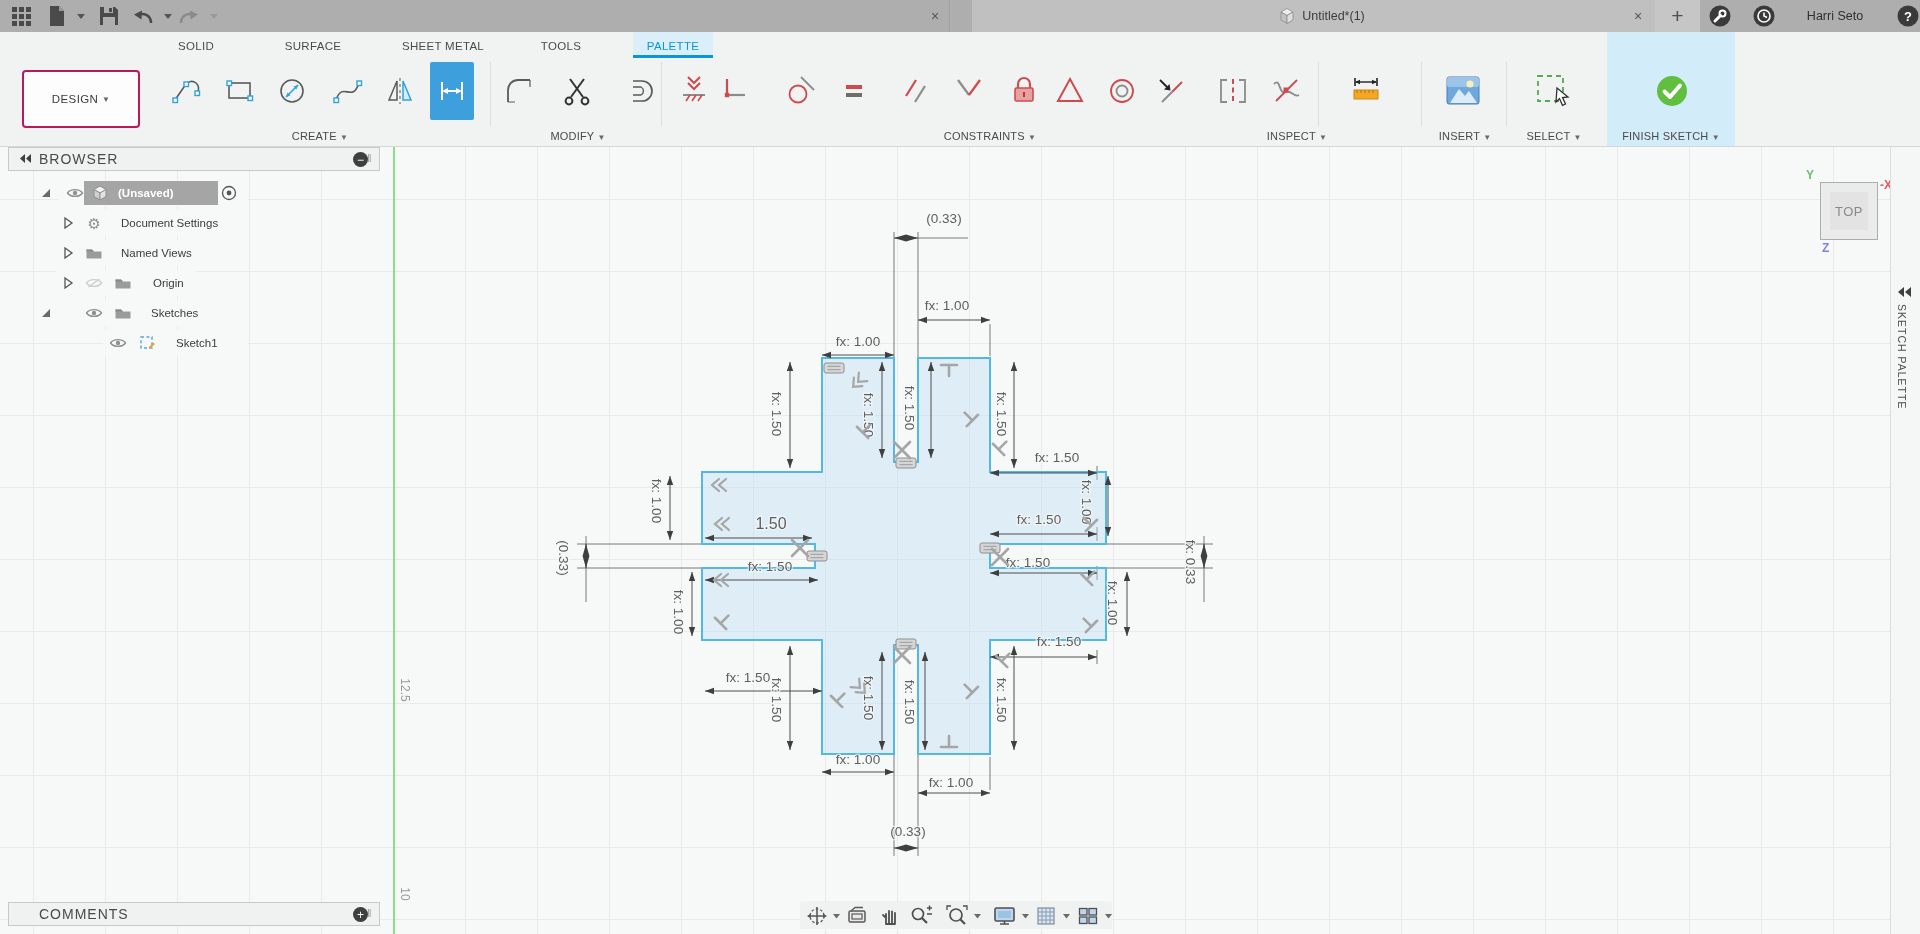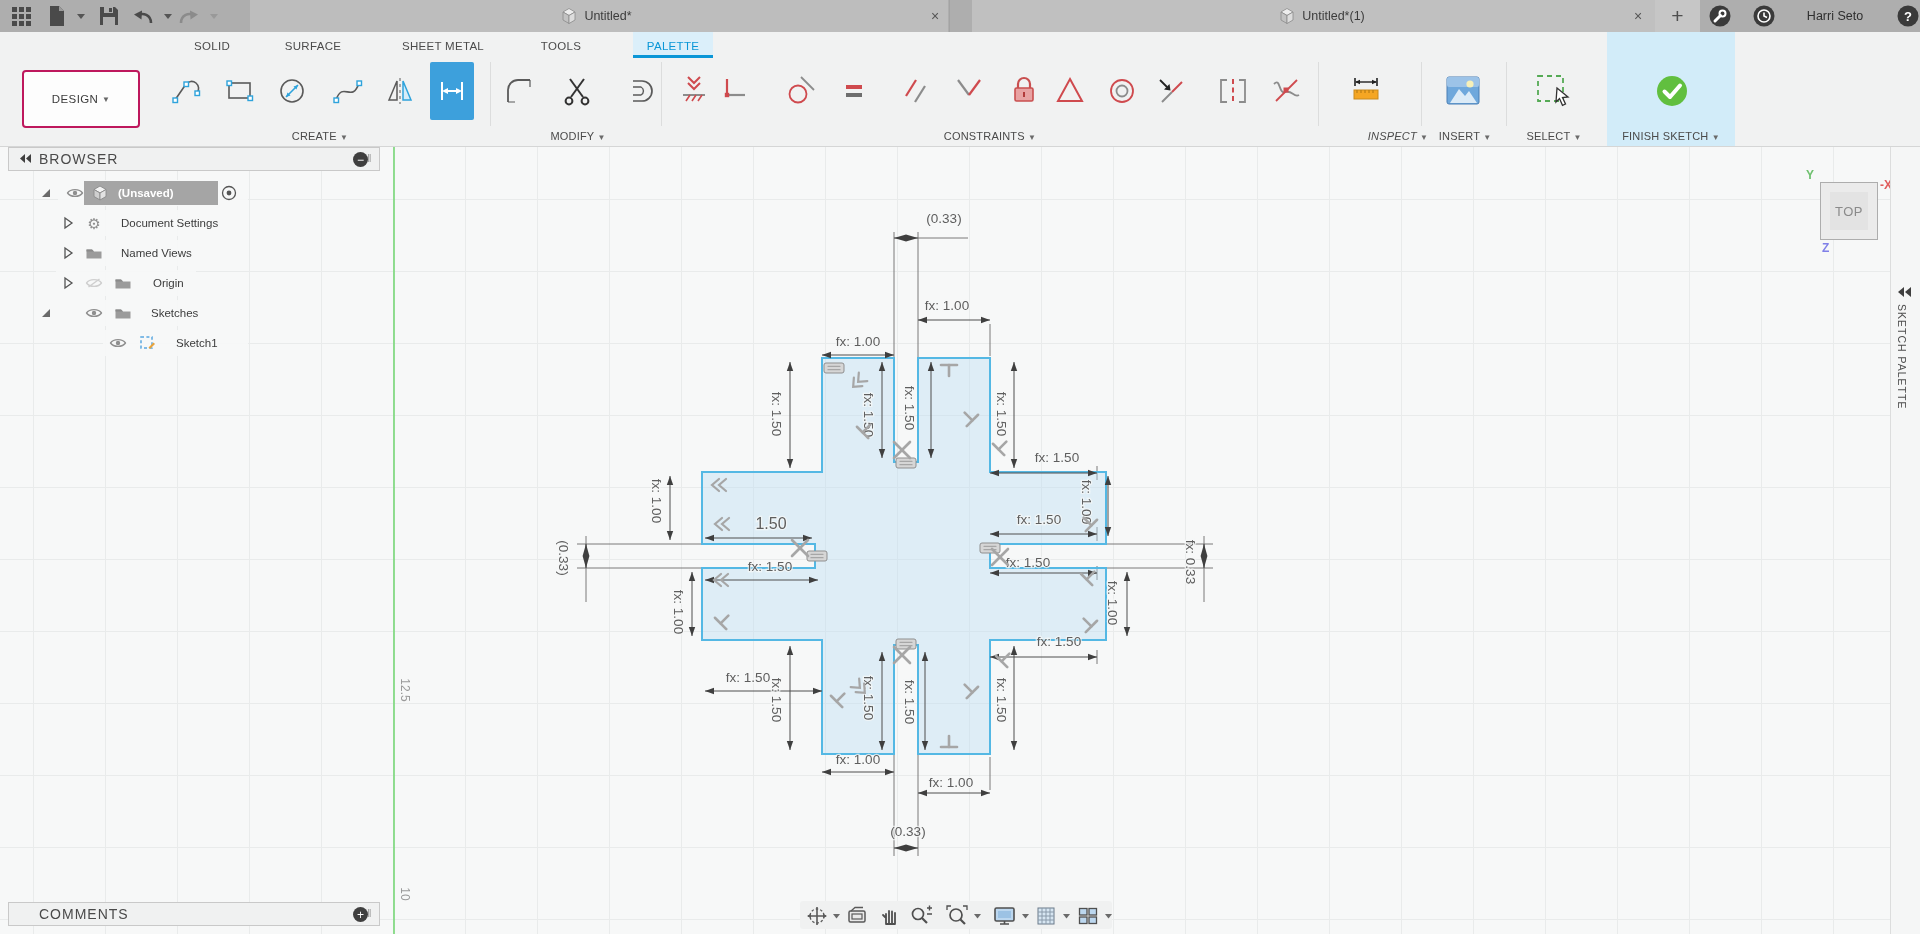--- a/index.html
+++ b/index.html
@@ -124,30 +124,20 @@
             <path d="M4,18 C4,10 12,7 17.5,10.5" stroke="#8b8b8b" stroke-width="2.6" fill="none"></path>
             <polygon points="21,9.5 13,5.5 13.5,14.5" fill="#8b8b8b"></polygon>
           </svg>
         </div>
         <div class="tb-btn" style="left:201px;">
           <svg width="10" height="10" viewBox="0 0 10 10">
             <polygon points="1,3 9,3 5,8" fill="#999"></polygon>
           </svg>
         </div>
       </div>
-    <div class="tab" style="left:250px;width:698px;">
-      <span id="tab1cube">
-          <svg width="18" height="20" viewBox="0 0 18 20">
-            <polygon points="3,6 9,2.5 15,6 9,9.5" fill="#ededed" stroke="#8a8a8a" stroke-width="0.8"></polygon>
-            <polygon points="3,6 9,9.5 9,17.5 3,14" fill="#c2c2c2" stroke="#8a8a8a" stroke-width="0.8"></polygon>
-            <polygon points="15,6 9,9.5 9,17.5 15,14" fill="#dddddd" stroke="#8a8a8a" stroke-width="0.8"></polygon>
-          </svg>
-        </span>
-      <span class="ttl">Untitled*</span>
-    </div>
     <div class="tab-close" style="left:927px;">×</div>
     <div style="position:absolute;left:949px;top:0;width:1px;height:32px;background:#a3a3a3;"></div>
     <div class="tab" style="left:950px;width:705px;background:#c0c0c0;margin-left:22px;">
       <span id="tab2cube">
           <svg width="18" height="20" viewBox="0 0 18 20">
             <polygon points="3,6 9,2.5 15,6 9,9.5" fill="#ededed" stroke="#8a8a8a" stroke-width="0.8"></polygon>
             <polygon points="3,6 9,9.5 9,17.5 3,14" fill="#c2c2c2" stroke="#8a8a8a" stroke-width="0.8"></polygon>
             <polygon points="15,6 9,9.5 9,17.5 15,14" fill="#dddddd" stroke="#8a8a8a" stroke-width="0.8"></polygon>
           </svg>
         </span>
@@ -178,21 +168,21 @@
       </div>
   </header>
 
   <div class="ribbon">
     <div class="finish-bg"></div>
     <div class="rtab-bg"></div>
     <button class="design-btn" style="border:2px solid #be185d;background:#fdfdfd;">
       <span>DESIGN</span>&nbsp;<span style="font-size:8px;color:#666;">▼</span>
     </button>
     <nav id="ribbonTabs">
-        <div class="rtab" style="left:212px;">SOLID</div>
+        <div class="rtab" style="left:196px;">SOLID</div>
         <div class="rtab" style="left:313px;">SURFACE</div>
         <div class="rtab" style="left:443px;">SHEET METAL</div>
         <div class="rtab" style="left:561px;">TOOLS</div>
         <div class="rtab active" style="left:673px;">PALETTE</div>
       </nav>
     <div id="toolStrip">
         <div class="grp-div" style="left:490px;"></div>
         <div class="grp-div" style="left:661px;"></div>
         <div class="grp-div" style="left:1318px;"></div>
         <div class="grp-div" style="left:1421px;"></div>
@@ -348,21 +338,21 @@
           <svg width="34" height="34" viewBox="0 0 34 34">
             <line x1="6" y1="4" x2="6" y2="12" stroke="#222" stroke-width="1.6"></line>
             <line x1="28" y1="4" x2="28" y2="12" stroke="#222" stroke-width="1.6"></line>
             <line x1="7" y1="8" x2="27" y2="8" stroke="#222" stroke-width="1.4"></line>
             <polygon points="6,8 11,5.8 11,10.2" fill="#222"></polygon>
             <polygon points="28,8 23,5.8 23,10.2" fill="#222"></polygon>
             <rect x="5" y="16" width="24" height="9" fill="#f5a623" stroke="#c98a1e"></rect>
             <path d="M8,16 v3 M12,16 v3 M16,16 v3 M20,16 v3 M24,16 v3" stroke="#b97d15" stroke-width="1.2"></path>
           </svg>
         </div>
-        <div class="grp-lbl" style="left:1398px;font-style:italic;"><span>INSPECT</span> <span class="car">▼</span></div>
+        <div class="grp-lbl" style="left:1297px;"><span>INSPECT</span> <span class="car">▼</span></div>
         <div class="tool" style="left:1463px;">
           <svg width="38" height="34" viewBox="0 0 38 34">
             <rect x="3" y="3" width="32" height="27" rx="2" fill="#6fa8dc" stroke="#4a7fb5"></rect>
             <rect x="3" y="3" width="32" height="10" rx="2" fill="#9cc3e8"></rect>
             <circle cx="26" cy="10" r="3.6" fill="#f7f0b8"></circle>
             <polygon points="6,29 15,15 21,22 25,17 33,29" fill="#dcebf7"></polygon>
           </svg>
         </div>
         <div class="grp-lbl" style="left:1465px;"><span>INSERT</span> <span class="car">▼</span></div>
         <div class="tool" style="left:1553px;">

